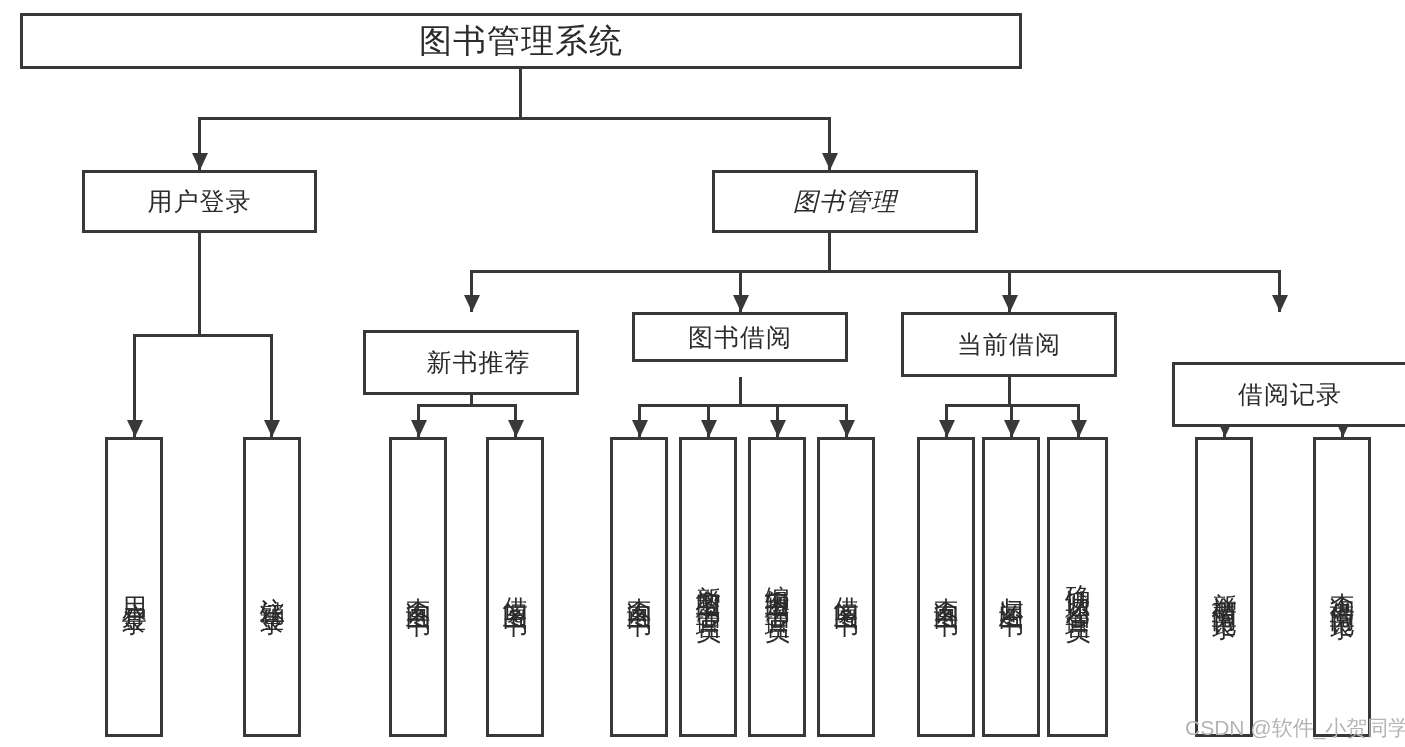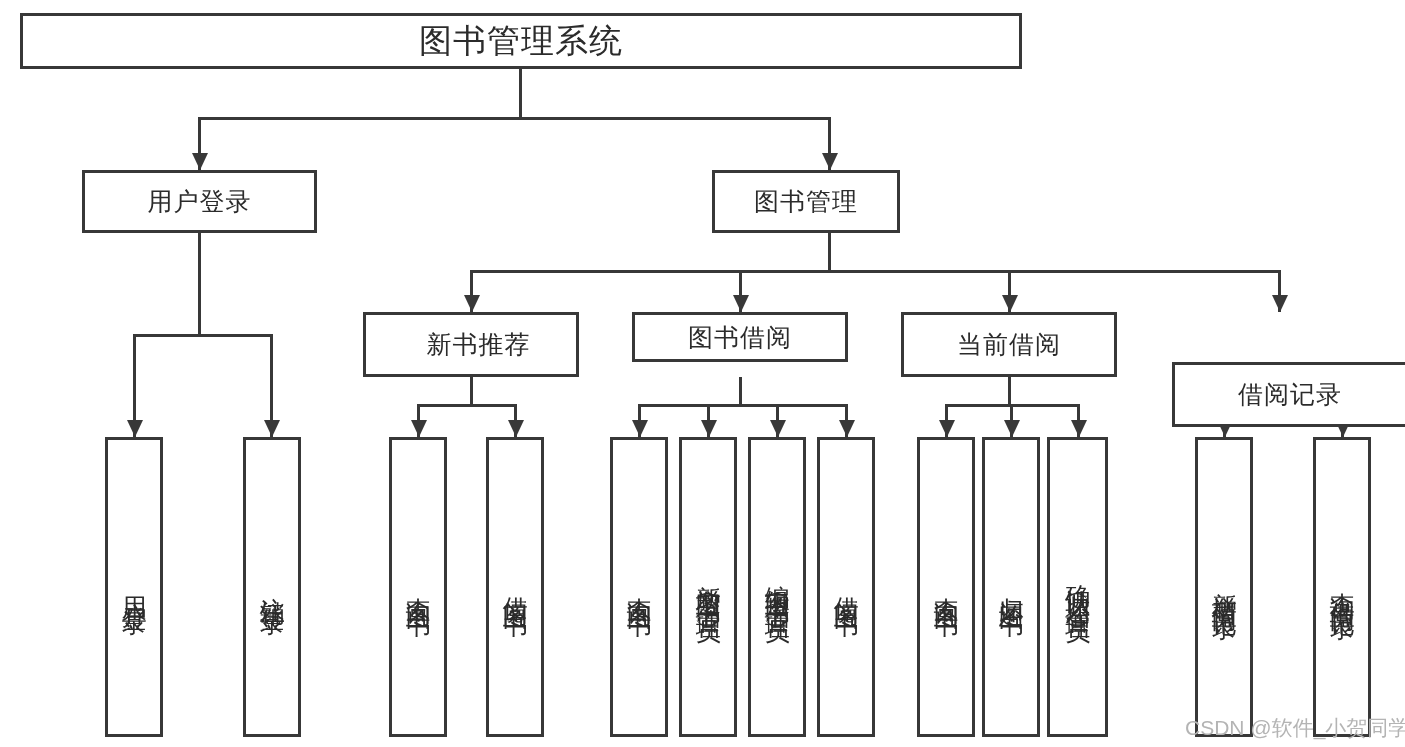--- a/index.html
+++ b/index.html
@@ -141,25 +141,25 @@
       <span class="tip"></span>
     </div>
 
   <div class="box root" style="left:20px;top:13px;width:1002px;height:56px;">
     <span class="hlabel">图书管理系统</span>
   </div>
 
   <div class="box" style="left:82px;top:170px;width:235px;height:63px;">
     <span class="hlabel">用户登录</span>
   </div>
-  <div class="box" style="left:712px;top:170px;width:188px;height:63px;">
+  <div class="box" style="left:712px;top:170px;width:266px;height:63px;font-style:italic;">
     <span class="hlabel">图书管理</span>
   </div>
 
-  <div class="box" style="left:363px;top:312px;width:216px;height:65px;padding-left:15px;">
+  <div class="box" style="left:363px;top:330px;width:216px;height:65px;padding-left:15px;">
     <span class="hlabel">新书推荐</span>
   </div>
   <div class="box" style="left:632px;top:312px;width:216px;height:50px;">
     <span class="hlabel">图书借阅</span>
   </div>
   <div class="box" style="left:901px;top:312px;width:216px;height:65px;align-items:center;">
     <span class="hlabel">当前借阅</span>
   </div>
   <div class="box" style="left:1172px;top:322px;width:236px;height:65px;margin-top:40px;">
     <span class="hlabel">借阅记录</span>

